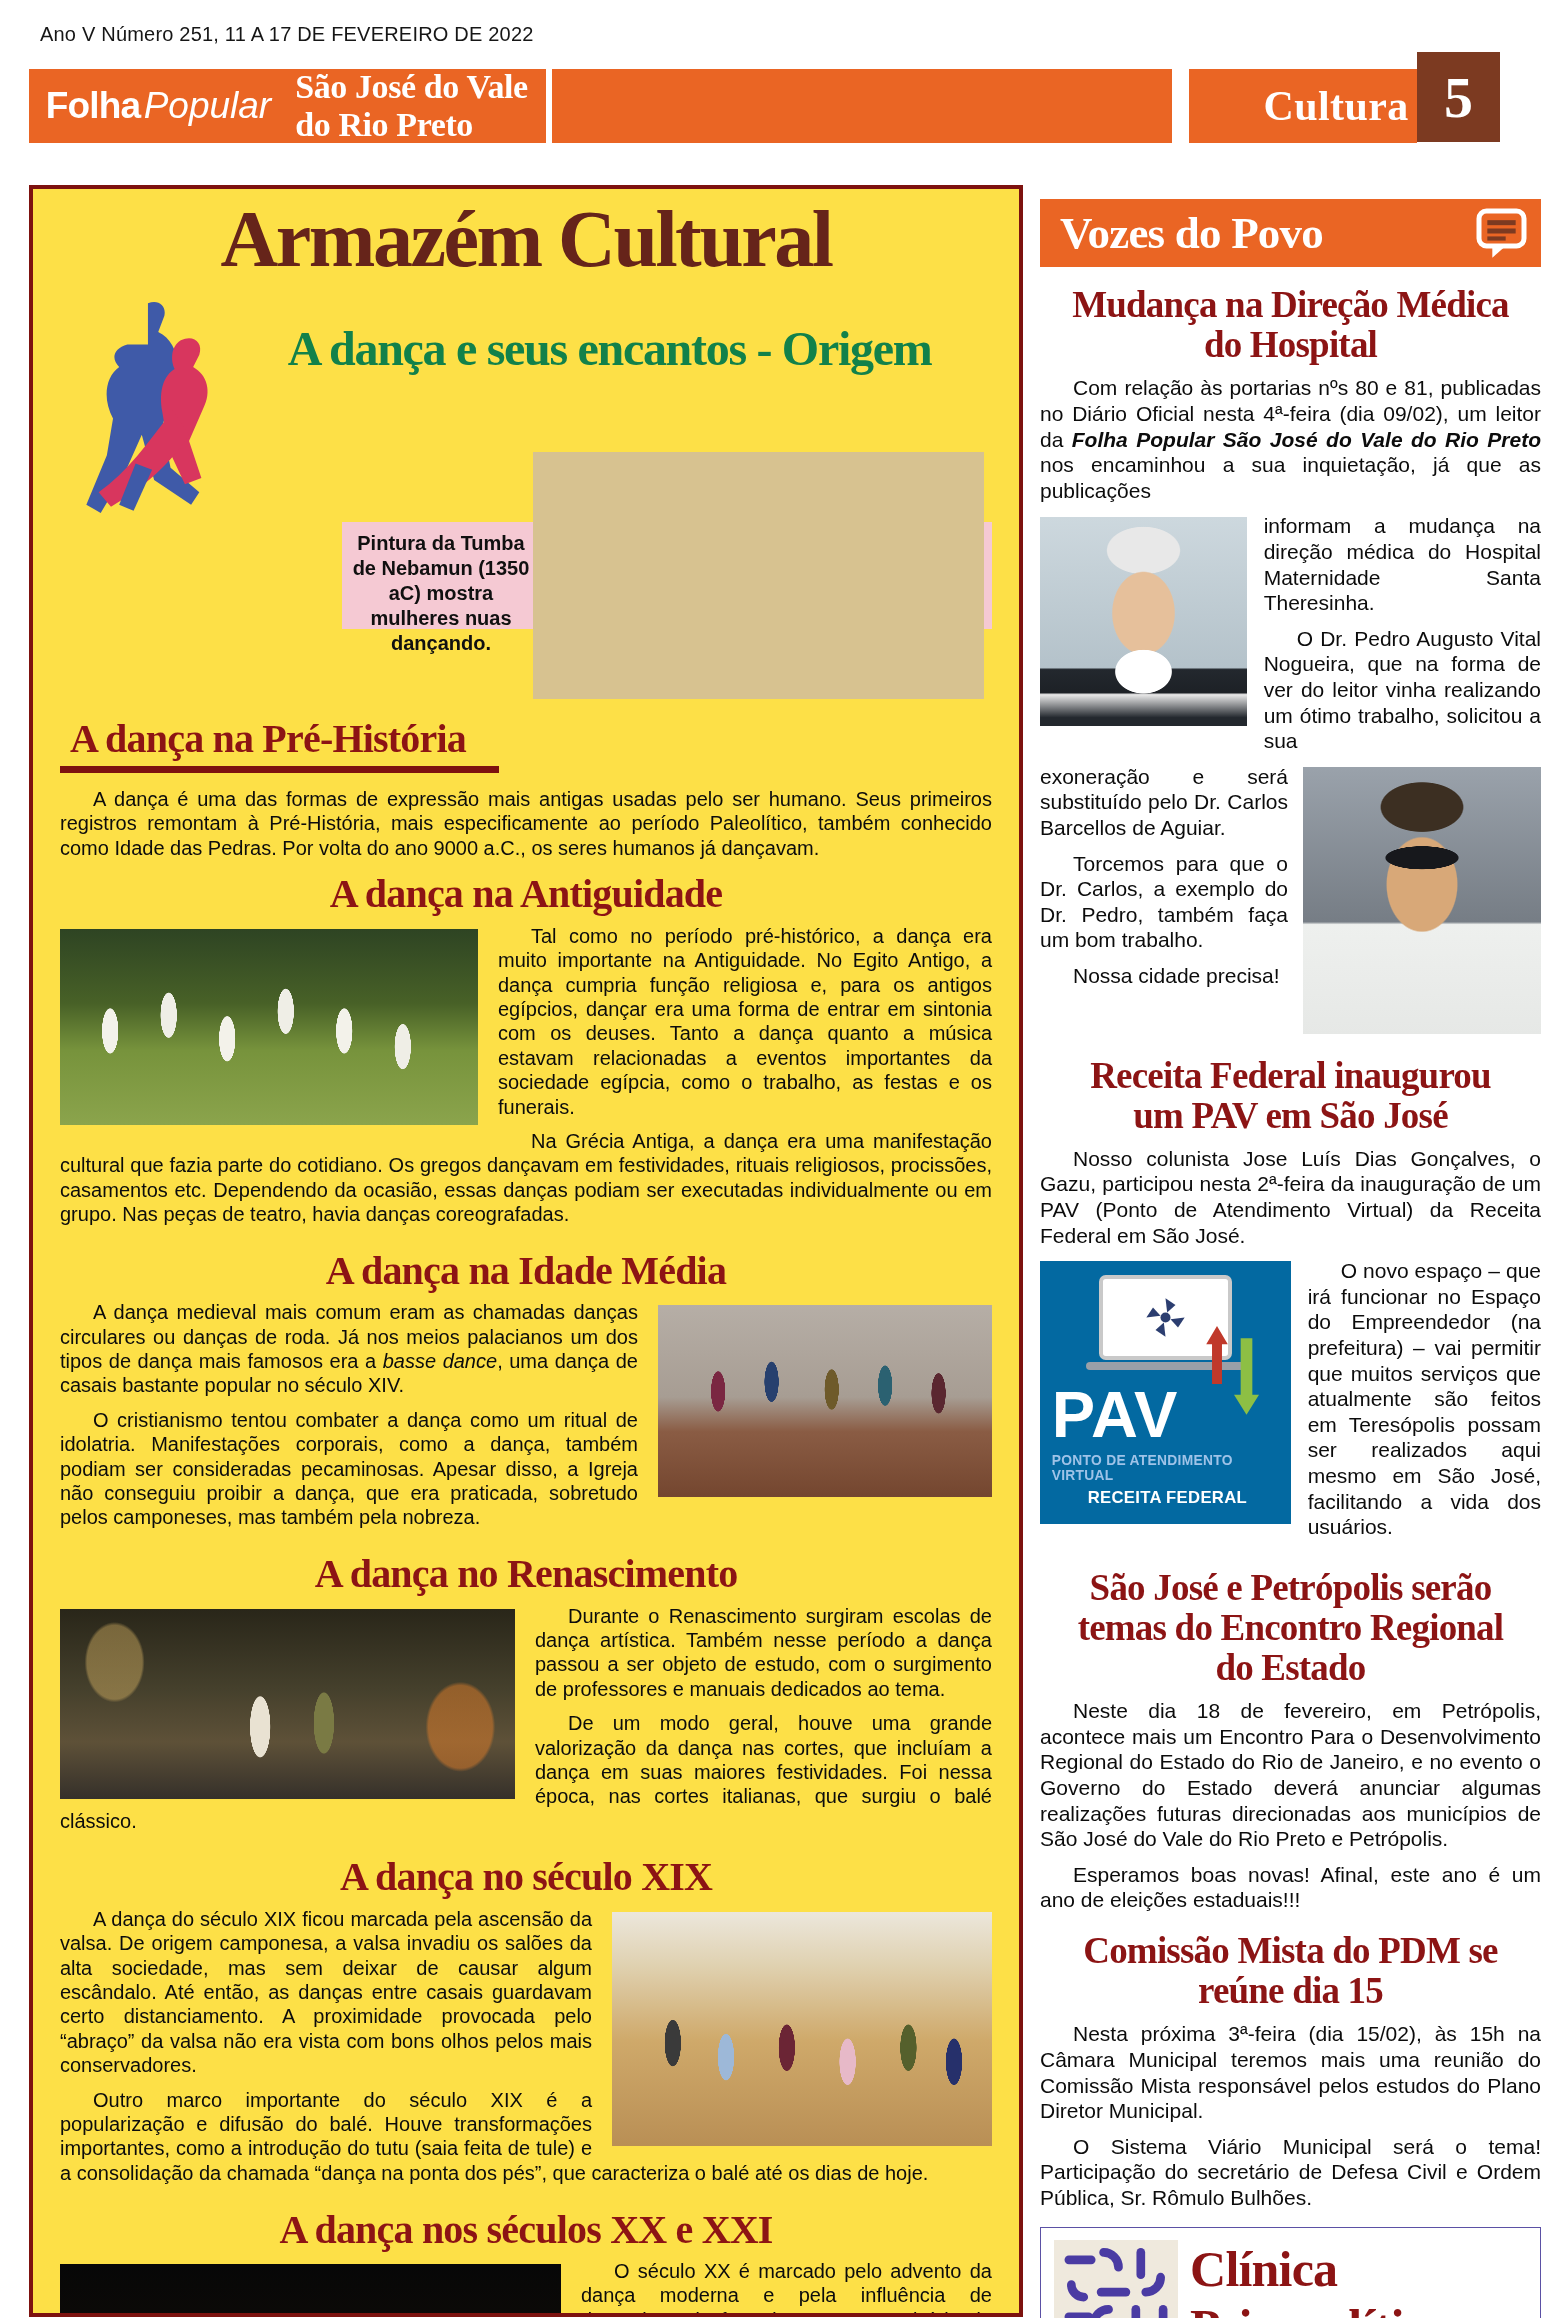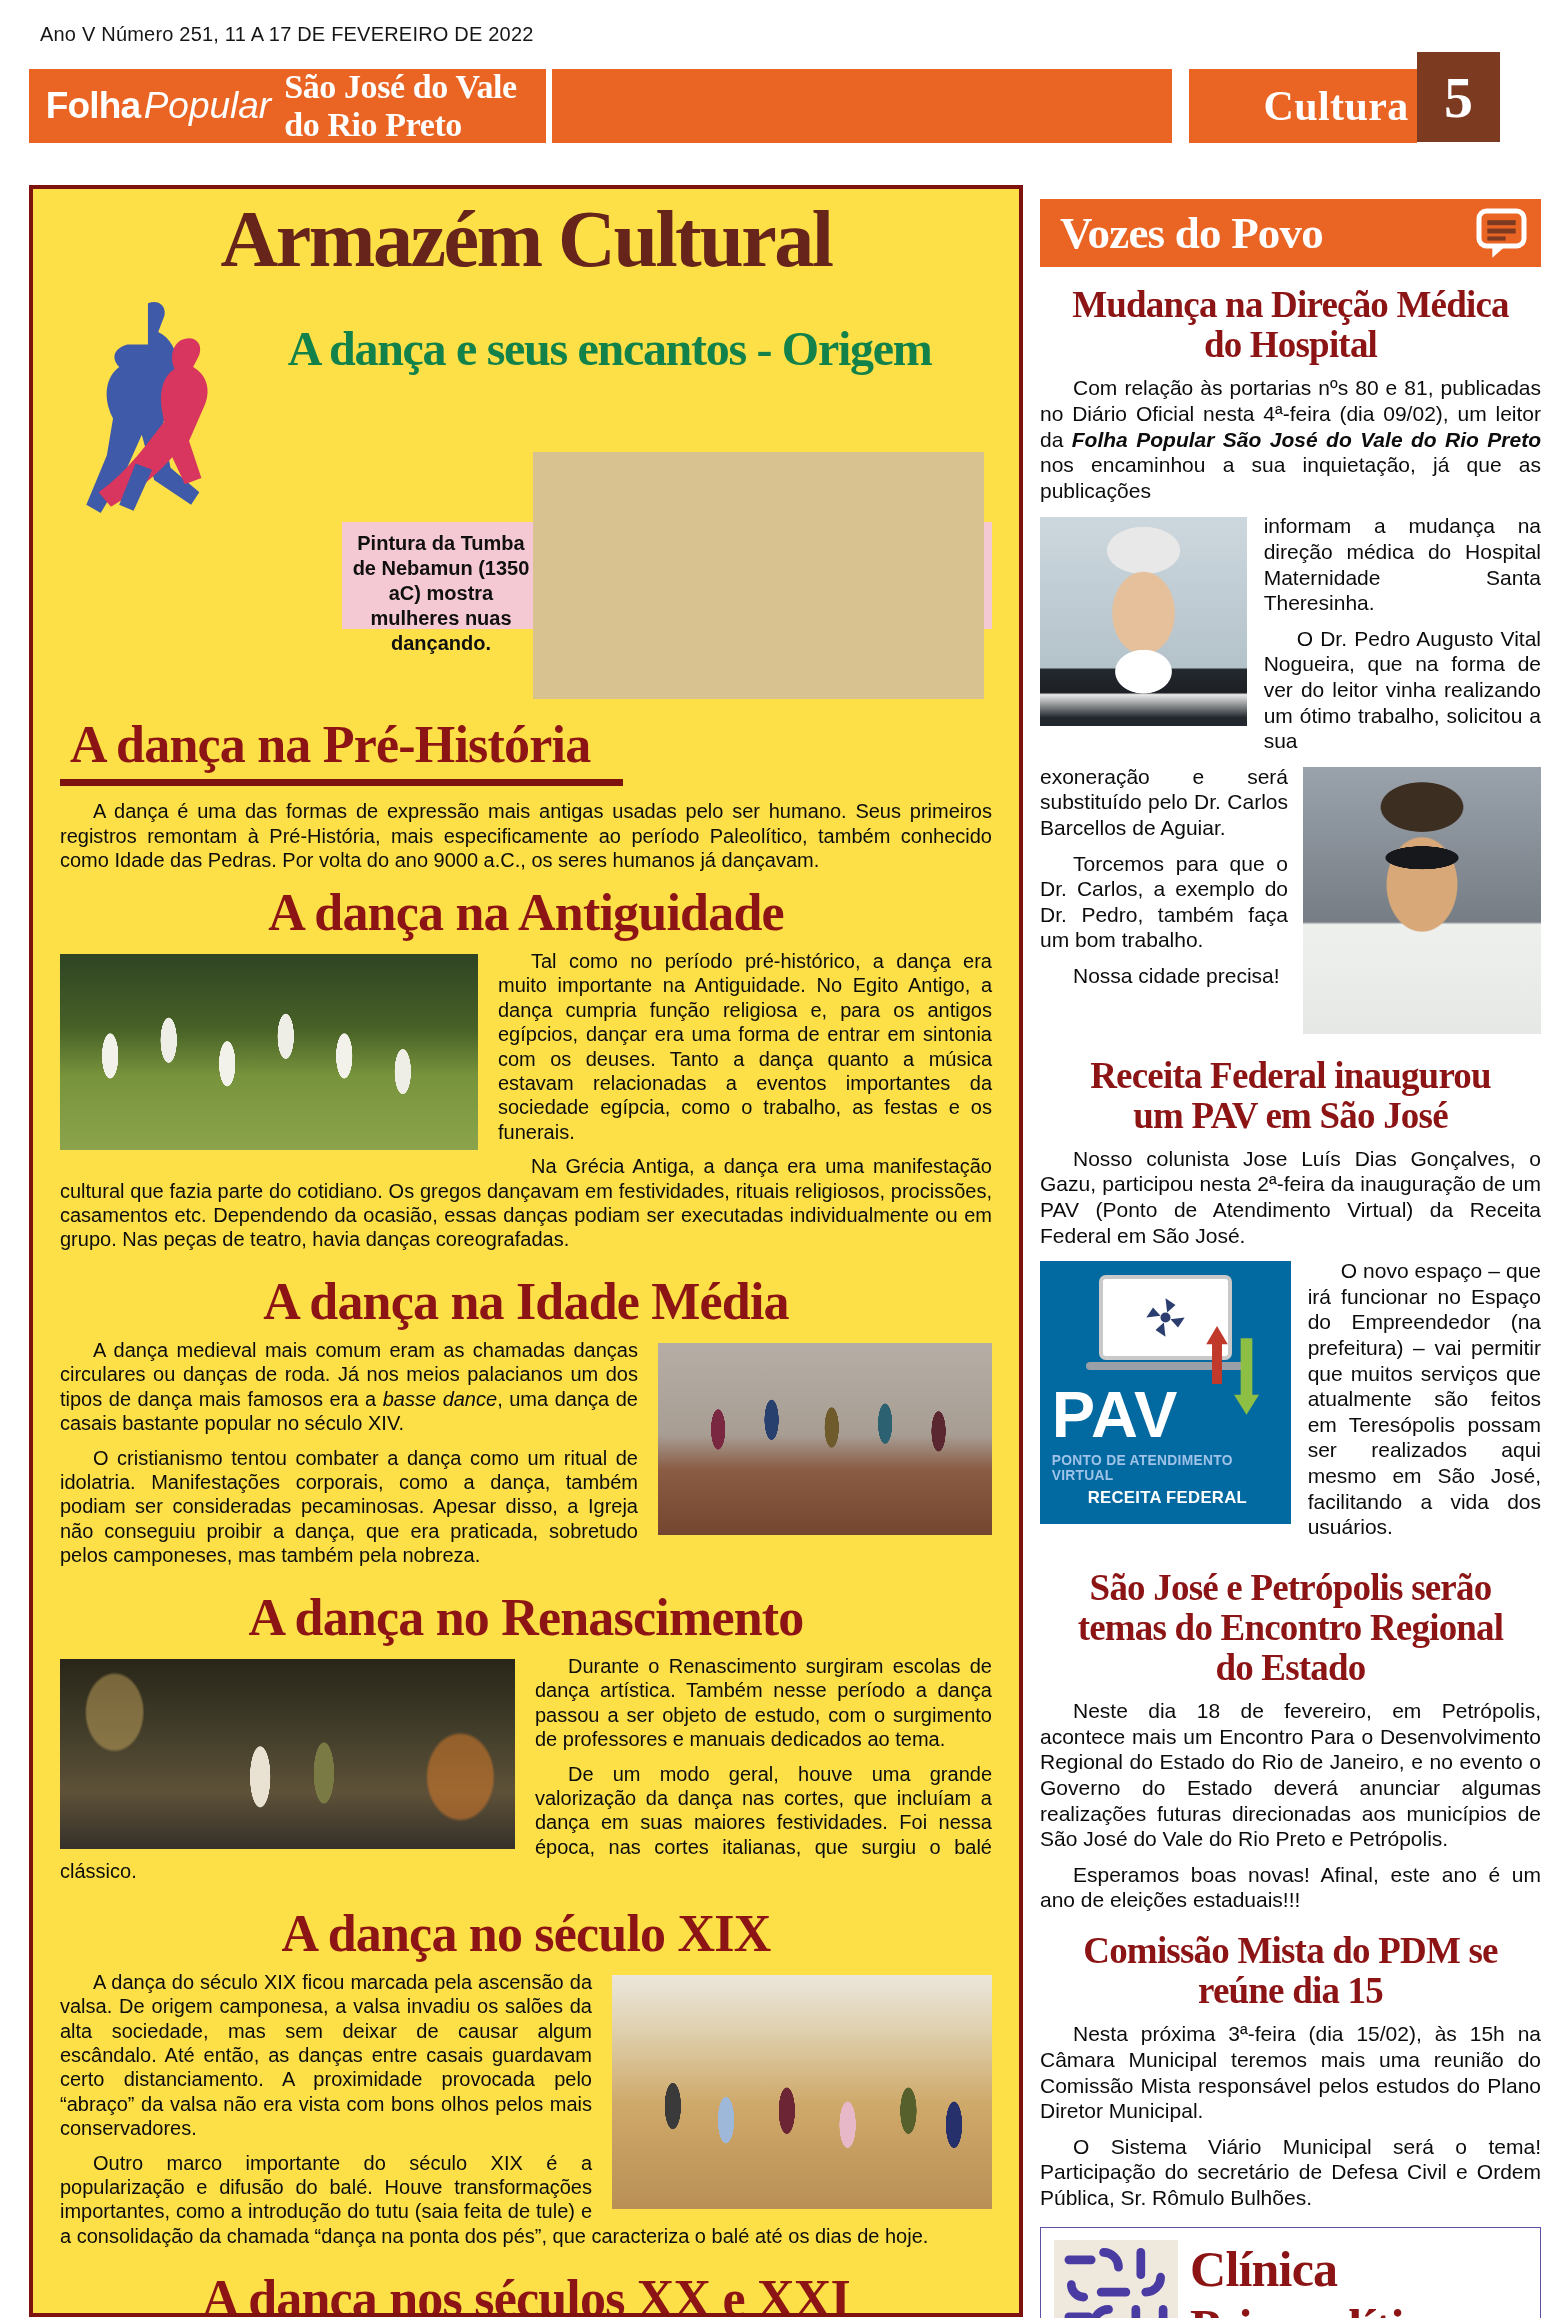--- a/index.html
+++ b/index.html
@@ -9,21 +9,21 @@
   }
 
   
   .strap{position:absolute;left:40px;top:23.4px;font-size:20px;letter-spacing:0.2px;color:#161616;}
   .banner-seg{position:absolute;top:69px;height:74px;background:#EA6524;}
   .seg-a{left:29px;width:517px;display:flex;align-items:center;padding-left:16.7px;box-sizing:border-box;}
   .seg-b{left:552px;width:620px;}
   .seg-c{left:1189px;width:228px;display:flex;align-items:center;justify-content:flex-end;padding-right:8.4px;box-sizing:border-box;}
   .brand-bold{font-family:"Liberation Sans",sans-serif;font-weight:bold;font-size:37px;color:#fff;letter-spacing:-0.8px;}
   .brand-italic{font-family:"Liberation Sans",sans-serif;font-style:italic;font-size:37px;color:#fff;margin-left:3.3px;}
-  .brand-city{font-family:"Liberation Serif",serif;font-weight:bold;font-size:34px;color:#fff;margin-left:13px;letter-spacing:-0.4px;}
+  .brand-city{font-family:"Liberation Serif",serif;font-weight:bold;font-size:34px;color:#fff;margin-left:24px;letter-spacing:-0.4px;}
   .section-label{font-family:"Liberation Serif",serif;font-weight:bold;font-size:42px;color:#fff;letter-spacing:0.4px;}
   .page-box{position:absolute;left:1417px;top:52px;width:83px;height:90px;background:#7C3A21;
     display:flex;align-items:center;justify-content:center;}
   .page-num{font-family:"Liberation Serif",serif;font-weight:bold;font-size:58px;color:#fff;}
 
   
   .article-box{position:absolute;left:29px;top:185px;width:994px;height:2132px;
     border:4.2px solid #7D120F;box-sizing:border-box;padding:0 27px;overflow:hidden;background:#fde047;}
   .a-title{font-family:"Liberation Serif",serif;font-weight:bold;font-size:80px;color:#66241A;
     text-align:center;margin:8.4px 0 0;letter-spacing:-2.5px;line-height:1.05;}
@@ -32,21 +32,21 @@
   .a-subtitle{font-family:"Liberation Serif",serif;font-weight:bold;font-size:48px;color:#12814A;
     text-align:center;padding:40px 0 0 167px;letter-spacing:-1.3px;}
   .egypt-band{position:relative;height:247px;}
   .band-pink{position:absolute;left:282px;right:0;top:70px;height:107px;background:#F5C9D3;}
   .egypt-caption{position:absolute;left:291px;top:79px;width:180px;font-size:20px;font-weight:bold;
     text-align:center;line-height:1.25;color:#101010;}
   .ph-egypt{position:absolute;left:473px;top:0;width:451px;height:247px;}
 
   
   .sections section{margin-top:5px;}
-  .sections h2{font-family:"Liberation Serif",serif;font-weight:bold;font-size:52px;color:#8C1414;
+  .sections h2{font-family:"Liberation Serif",serif;font-weight:bold;font-size:40px;color:#8C1414;
     text-align:center;margin:13.4px 0 8.4px;letter-spacing:-0.8px;line-height:1.05;}
   .sections section:first-child h2{text-align:left;display:inline-block;padding:0 33px 6.7px 10px;
     border-bottom:7.5px solid #7D120F;margin-bottom:13.4px;}
   .sec-body::after,.v-article::after,.ad-mid::after{content:"";display:block;clear:both;}
   p.np{font-size:20px;line-height:1.22;text-align:justify;margin:0 0 10px;text-indent:33px;}
   p.np.cont{text-indent:0;}
   .it{font-style:italic;}
   .bit{font-style:italic;font-weight:bold;}
 
   

